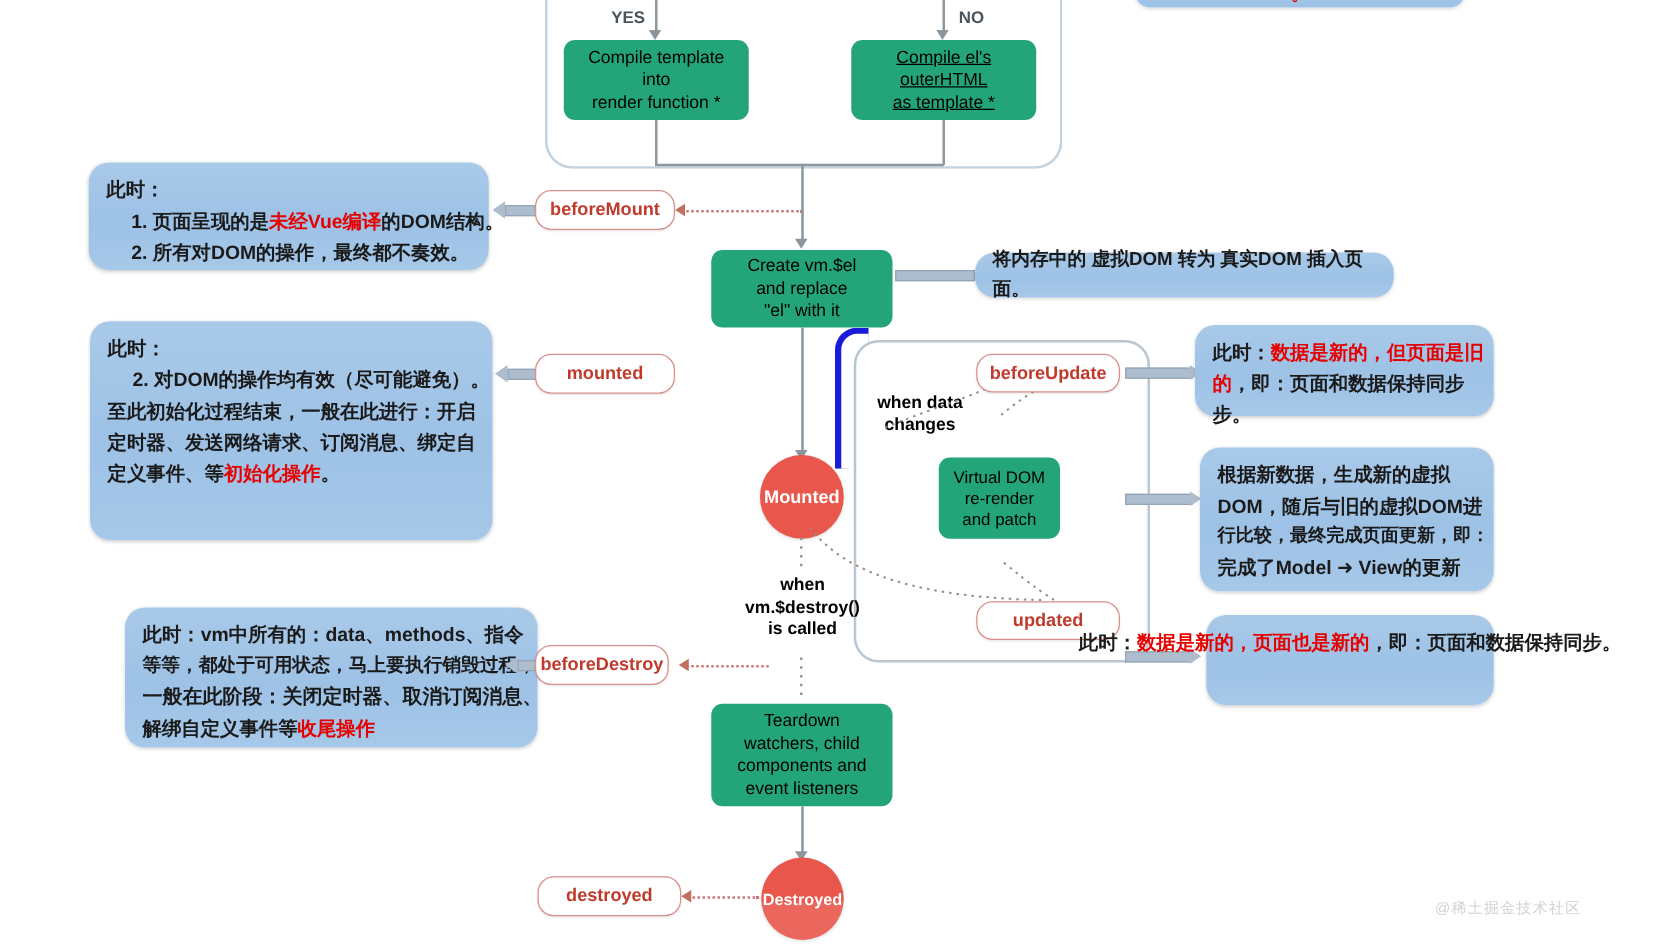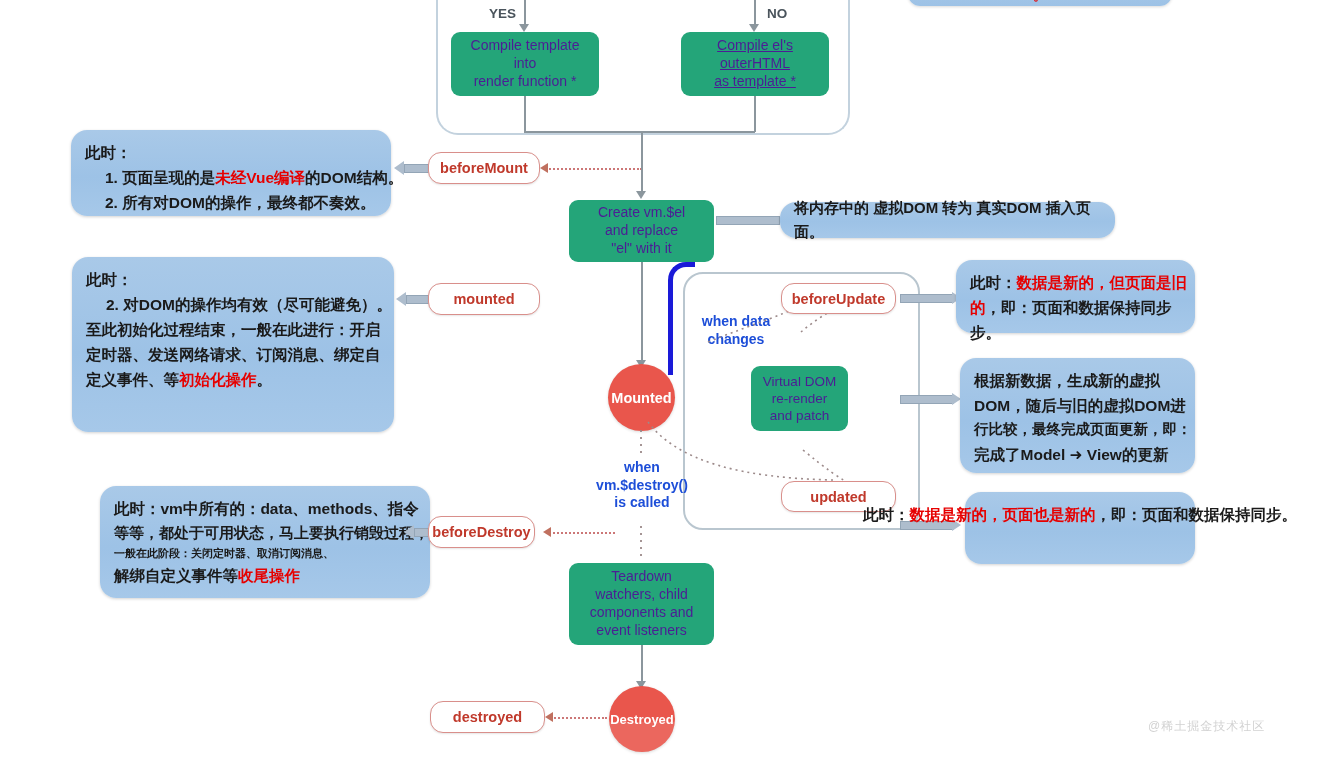--- a/index.html
+++ b/index.html
@@ -38,21 +38,21 @@
     font-size:14.5px;
     display:flex;align-items:center;justify-content:center;
     box-sizing:border-box;
     box-shadow:0 1px 2px rgba(0,0,0,.10);
   }
 
   
   .green{
     background:#24a579;
     border-radius:9px;
-    color:#4c1d95;
+    color:#000000;
     font-size:14px;
     line-height:1.28;
     display:flex;align-items:center;justify-content:center;
     text-align:center;
     box-sizing:border-box;
     padding:4px 6px;
   }
   .green.small{font-size:13.5px;}
 
   
@@ -66,21 +66,21 @@
     box-shadow:0 1px 3px rgba(0,0,0,.15);
   }
   .circle.destroyed{font-size:13px;background:#e9564c;}
   .circle.destroyed::after{
     content:"";position:absolute;left:0;right:0;top:55%;bottom:0;
     background:rgba(255,255,255,.10);border-radius:0 0 50% 50%;
   }
 
   
   .glabel{
-    color:#1d4ed8;font-size:14px;font-weight:700;line-height:1.25;
+    color:#000000;font-size:14px;font-weight:700;line-height:1.25;
     text-align:center;
   }
   .ylabel{color:#4a545c;font-size:13.5px;font-weight:700;}
 
   
   .shell{
     border:2.5px solid #b9c6cf;
     border-radius:20px;
     background:transparent;
     box-sizing:border-box;
@@ -278,21 +278,21 @@
   </div>
 
   <div class="abs vline" style="left:641px;top:645px;height:42px;"></div>
   <div class="abs arrowdown" style="left:636px;top:681px;"></div>
 
   <div class="abs circle destroyed" style="left:609px;top:686px;width:66px;height:66px;overflow:hidden;position:absolute;">Destroyed</div>
 
   <div class="abs info" style="left:72px;top:486px;width:330px;height:112px;margin-left:28px;">
     <span class="ln">此时：vm中所有的：data、methods、指令</span>
     <span class="ln" style="font-size:15px;">等等，都处于可用状态，马上要执行销毁过程，</span>
-    <span class="ln" style="font-size:11px;">一般在此阶段：关闭定时器、取消订阅消息、</span>
+    <span class="ln" style="font-size:16px;">一般在此阶段：关闭定时器、取消订阅消息、</span>
     <span class="ln"><span>解绑自定义事件等</span><span class="hl">收尾操作</span></span>
   </div>
 
   <div class="abs bluearrow-l" style="left:404px;top:525px;"></div>
   <div class="abs blueconn" style="left:414px;top:528px;width:18px;"></div>
 
   <div class="abs pill" style="left:428px;top:516px;width:107px;height:32px;">beforeDestroy</div>
 
   <div class="abs dotline" style="left:549px;top:532px;width:66px;"></div>
   <div class="abs redarrow-l" style="left:543px;top:527px;"></div>

